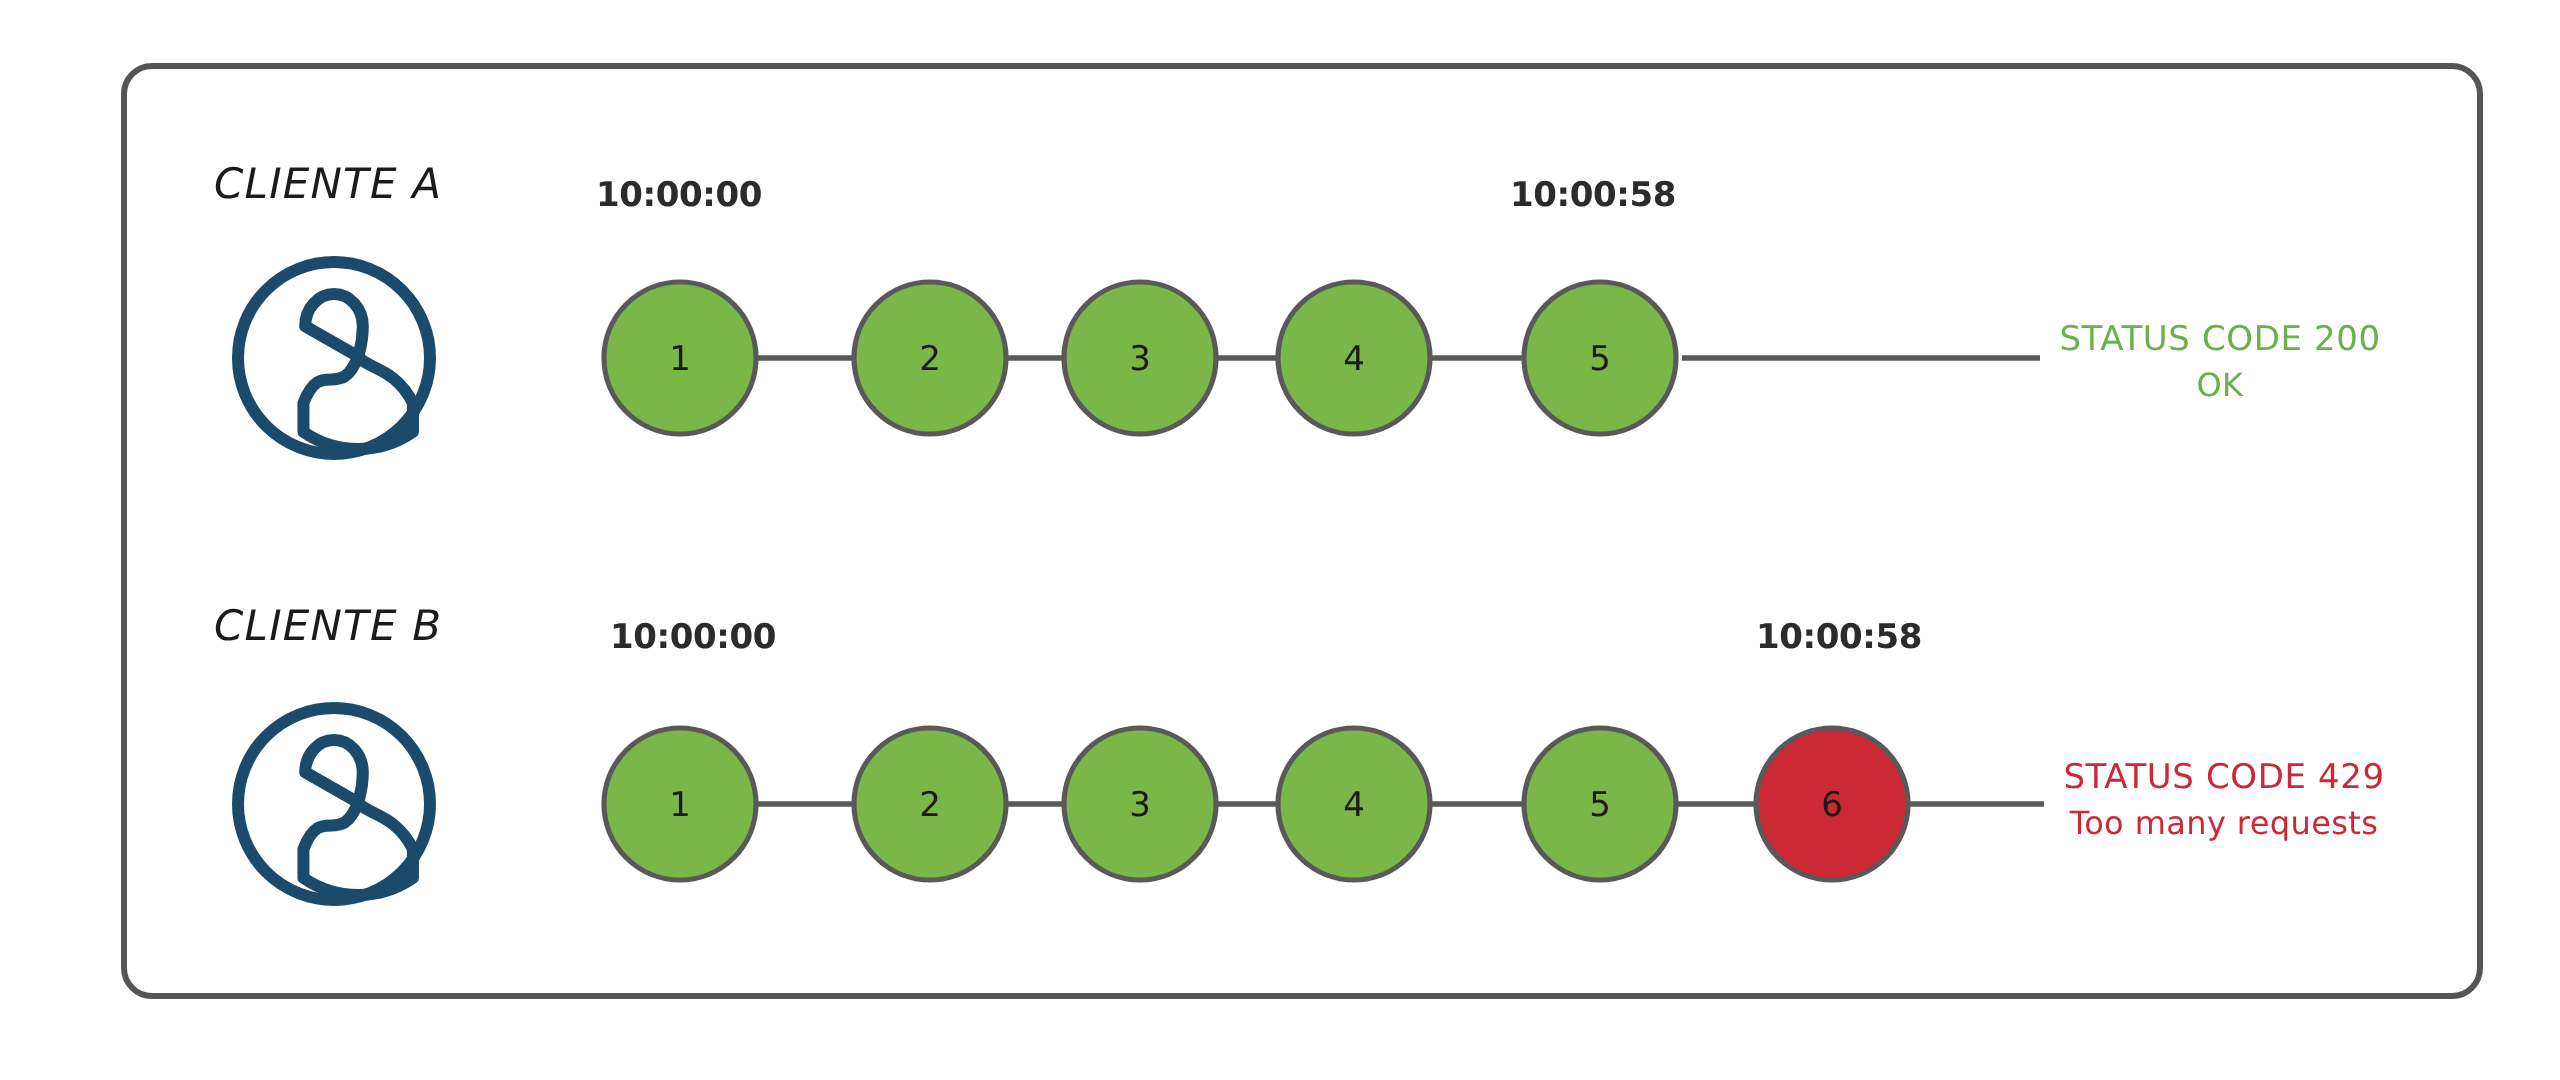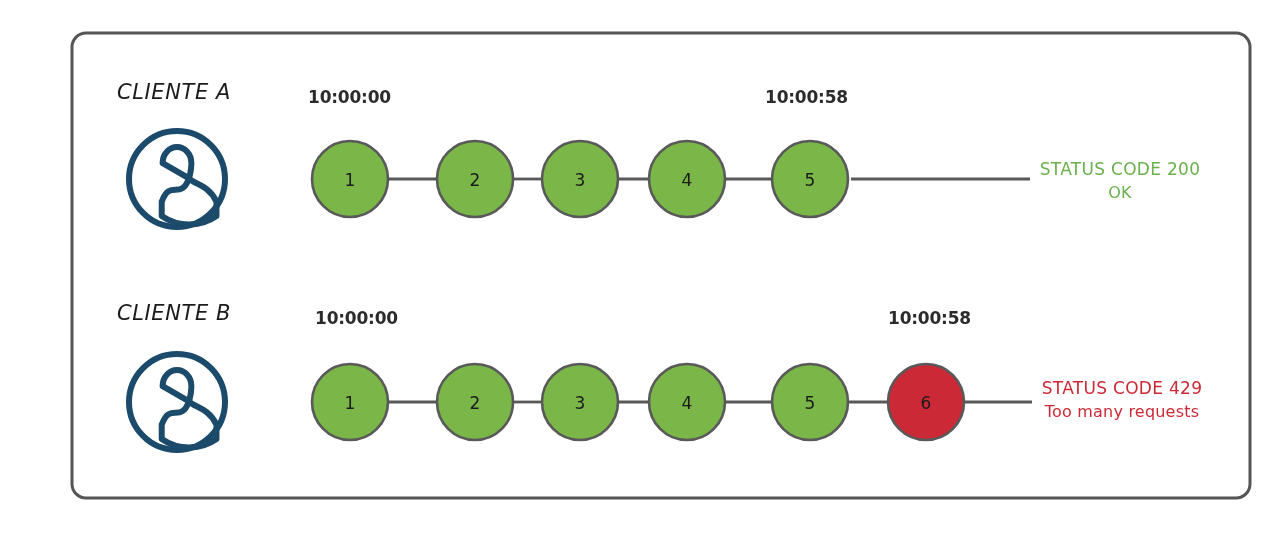--- a/index.html
+++ b/index.html
@@ -12,21 +12,20 @@
     width: 1280px;
     height: 540px;
     font-family: "DejaVu Sans", sans-serif;
     overflow: hidden;
   }
   #stage {
     position: relative;
     width: 1116px;
     height: 540px;
     background: #ffffff;
-    margin-left: 10px;
   }
   svg.diagram {
     display: block;
     width: 1280px;
     height: 540px;
   }
   .frame-rect {
     fill: #ffffff;
     stroke: #555555;
     stroke-width: 3;

